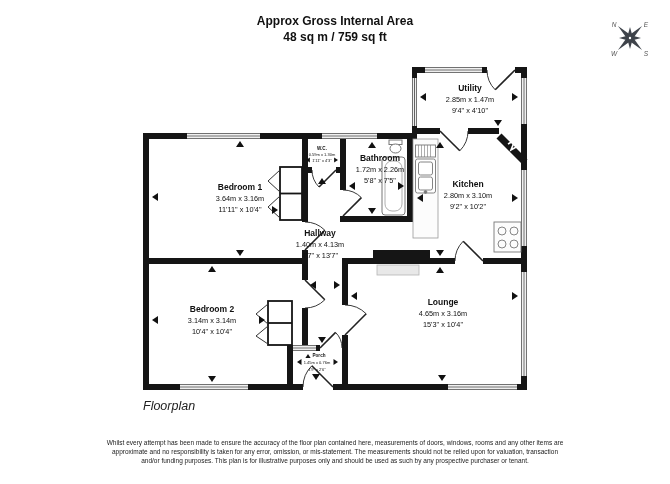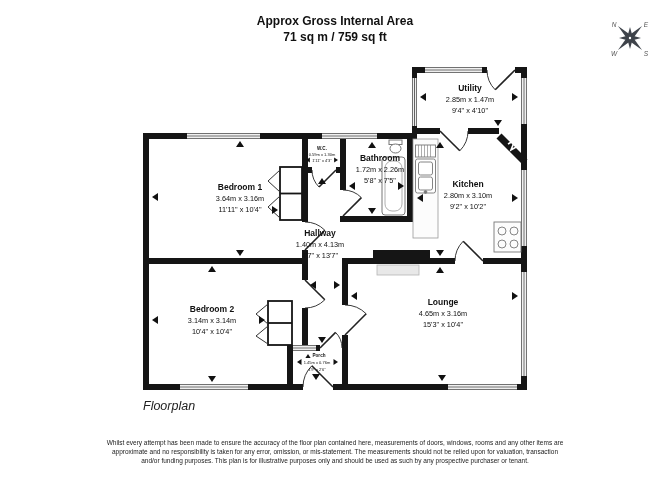--- a/index.html
+++ b/index.html
@@ -18,21 +18,21 @@
   .rdim-sm{font-size:4px;}
   .cdir{font-size:6.5px;font-style:italic;fill:#555;}
 </style>
 </head>
 <body>
 
 <div class="page">
 
   <div class="title">
     <div>Approx Gross Internal Area</div>
-    <div>71 sq m / 759 sq ft</div>
+    <div>48 sq m / 759 sq ft</div>
   </div>
 
   <svg class="plan" width="670" height="484" viewBox="0 0 670 484">
 
     <g fill="#151515">
 
       <rect x="143" y="133" width="44" height="6"></rect>
       <rect x="260" y="133" width="62" height="6"></rect>
       <rect x="377" y="133" width="40" height="6"></rect>
       <rect x="412" y="67" width="13" height="6"></rect>

